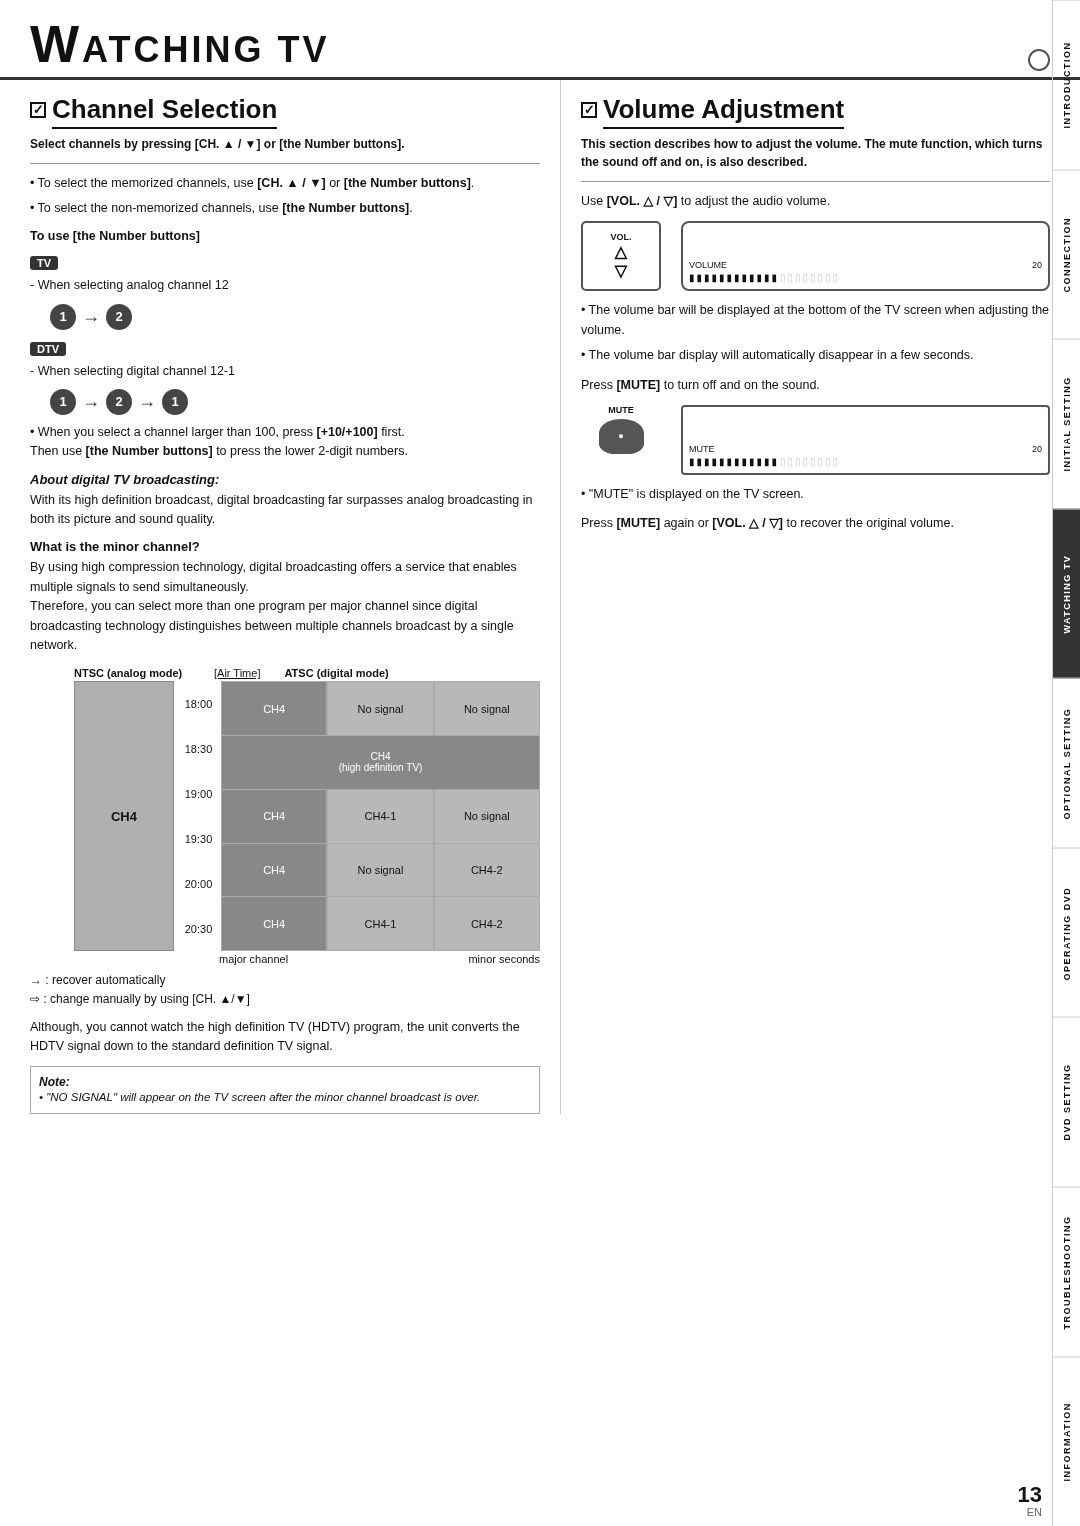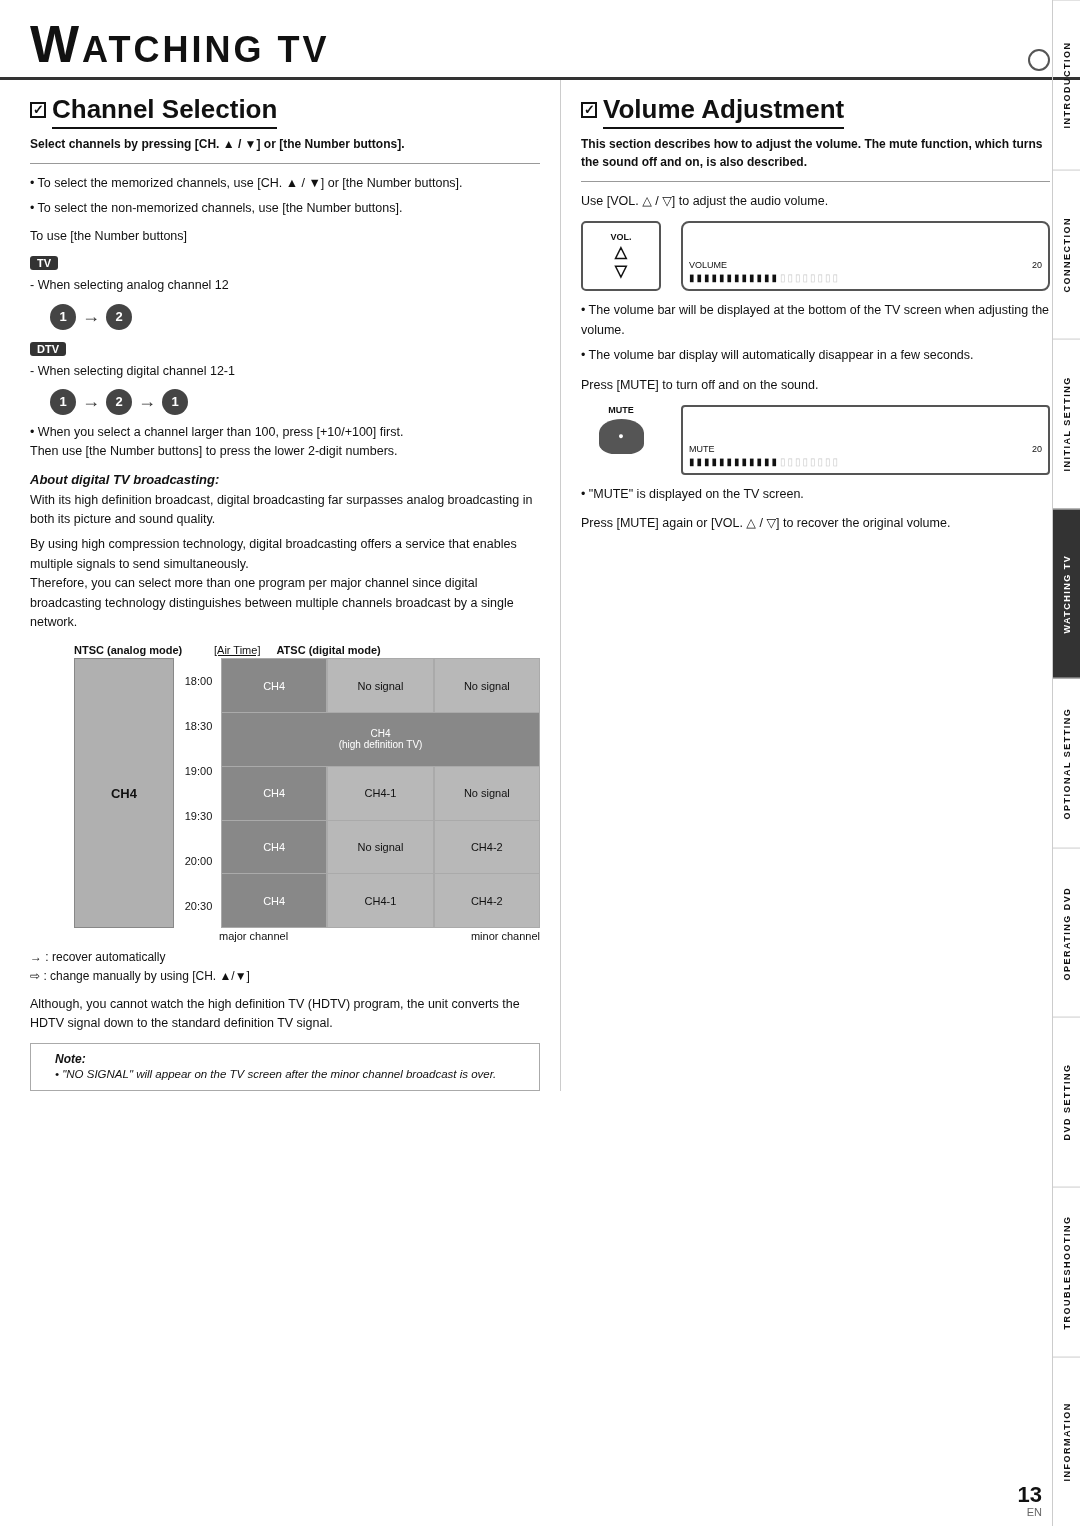--- a/index.html
+++ b/index.html
@@ -111,21 +111,21 @@
       border-top: 1px solid #999;
       margin: 8px 0 10px 0;
     }
 
     .body-text {
       font-size: 12.5px;
       line-height: 1.55;
       margin-bottom: 6px;
     }
     .body-text b {
-      font-weight: 400;
+      font-weight: 700;
     }
 
     
     .badge {
       display: inline-block;
       background: #333;
       color: #fff;
       font-size: 11px;
       font-weight: 700;
       padding: 1px 7px;
@@ -184,21 +184,21 @@
       margin-bottom: 2px;
     }
     .ntsc-label {
       width: 140px;
       font-weight: 700;
       font-size: 11px;
     }
     .air-time-label {
       font-size: 11px;
       font-style: normal;
-      margin-right: 16px;
+      margin-right: 24px;
       text-decoration: underline;
     }
     .atsc-label {
       font-weight: 700;
       font-size: 11px;
     }
 
     .diagram-table {
       display: flex;
     }
@@ -271,21 +271,21 @@
     }
     .legend-row {
       margin-top: 4px;
       font-size: 12px;
       line-height: 1.6;
     }
 
     
     .note-box {
       border: 1px solid #aaa;
-      padding: 8px 24px;
+      padding: 8px 8px;
       margin-top: 10px;
       font-size: 12px;
     }
     .note-box .note-title {
       font-weight: 900;
       font-style: italic;
     }
     .note-box p {
       font-size: 11.5px;
       font-style: italic;
@@ -428,20 +428,21 @@
     </div>
 
     <div class="body-text">
       • When you select a channel larger than 100, press <b>[+10/+100]</b> first.<br>
       Then use <b>[the Number buttons]</b> to press the lower 2-digit numbers.
     </div>
 
     <div class="sub-heading">About digital TV broadcasting:</div>
     <div class="body-text">With its high definition broadcast, digital broadcasting far surpasses analog broadcasting in both its picture and sound quality.</div>
 
+    <div class="sub-heading2">What is the minor channel?</div>
     <div class="body-text">
       By using high compression technology, digital broadcasting offers a service that enables multiple signals to send simultaneously.<br>
       Therefore, you can select more than one program per major channel since digital broadcasting technology distinguishes between multiple channels broadcast by a single network.
     </div>
 
     <div class="diagram-container">
       <div class="diagram-header-row">
         <span class="ntsc-label">NTSC (analog mode)</span>
         <span class="air-time-label">[Air Time]</span>
         <span class="atsc-label">ATSC (digital mode)</span>
@@ -485,21 +486,21 @@
 
           <div class="atsc-row">
             <div class="atsc-cell dark">CH4</div>
             <div class="atsc-cell medium">CH4-1</div>
             <div class="atsc-cell medium">CH4-2</div>
           </div>
         </div>
       </div>
       <div class="diagram-footer">
         <span>major channel</span>
-        <span>minor channel</span>
+        <span>minor seconds</span>
       </div>
     </div>
 
     <div class="legend-row">
       <div>→ : recover automatically</div>
       <div>⇨ : change manually by using [CH. ▲/▼]</div>
     </div>
 
     <div class="body-text" style="margin-top:8px;">Although, you cannot watch the high definition TV (HDTV) program, the unit converts the HDTV signal down to the standard definition TV signal.</div>
 

